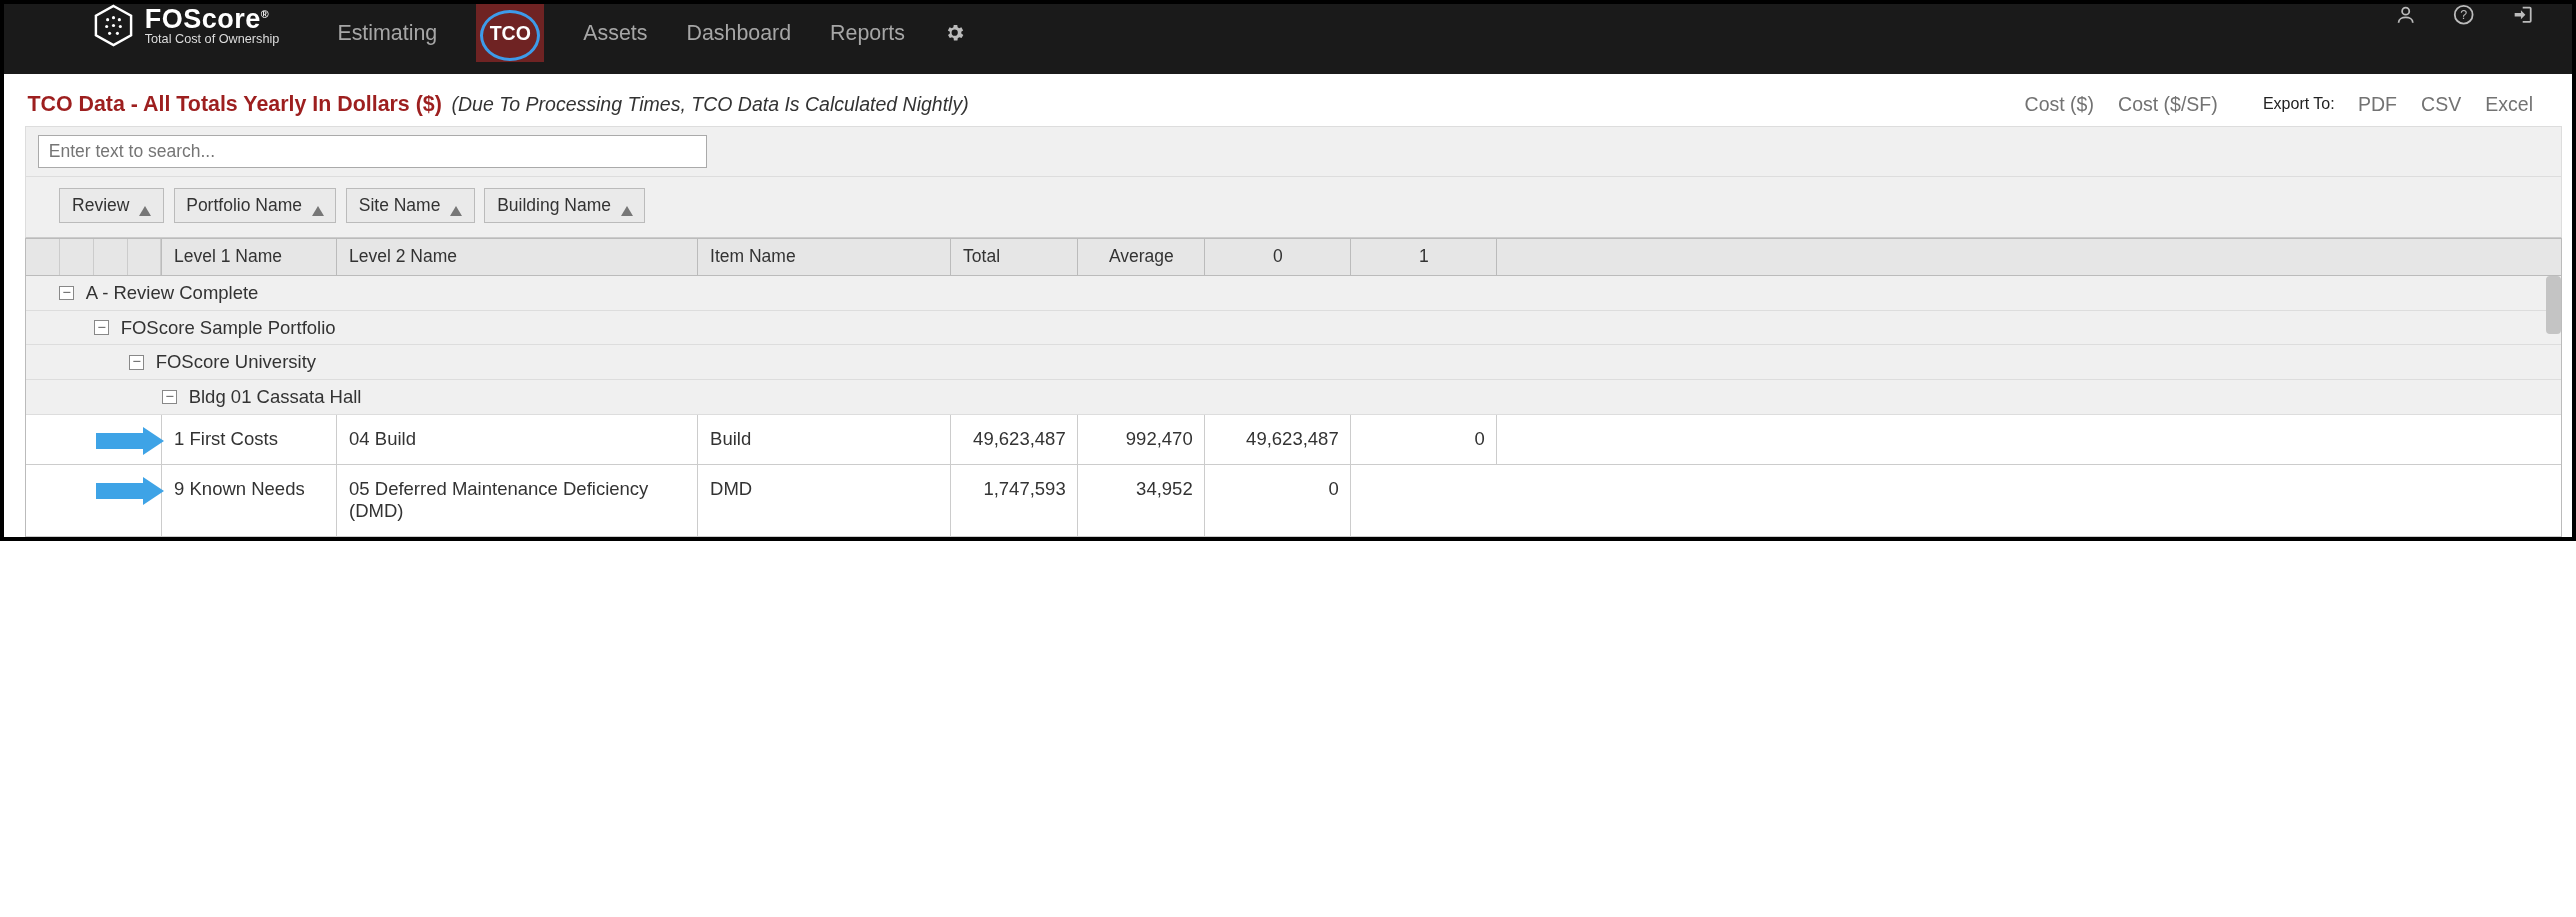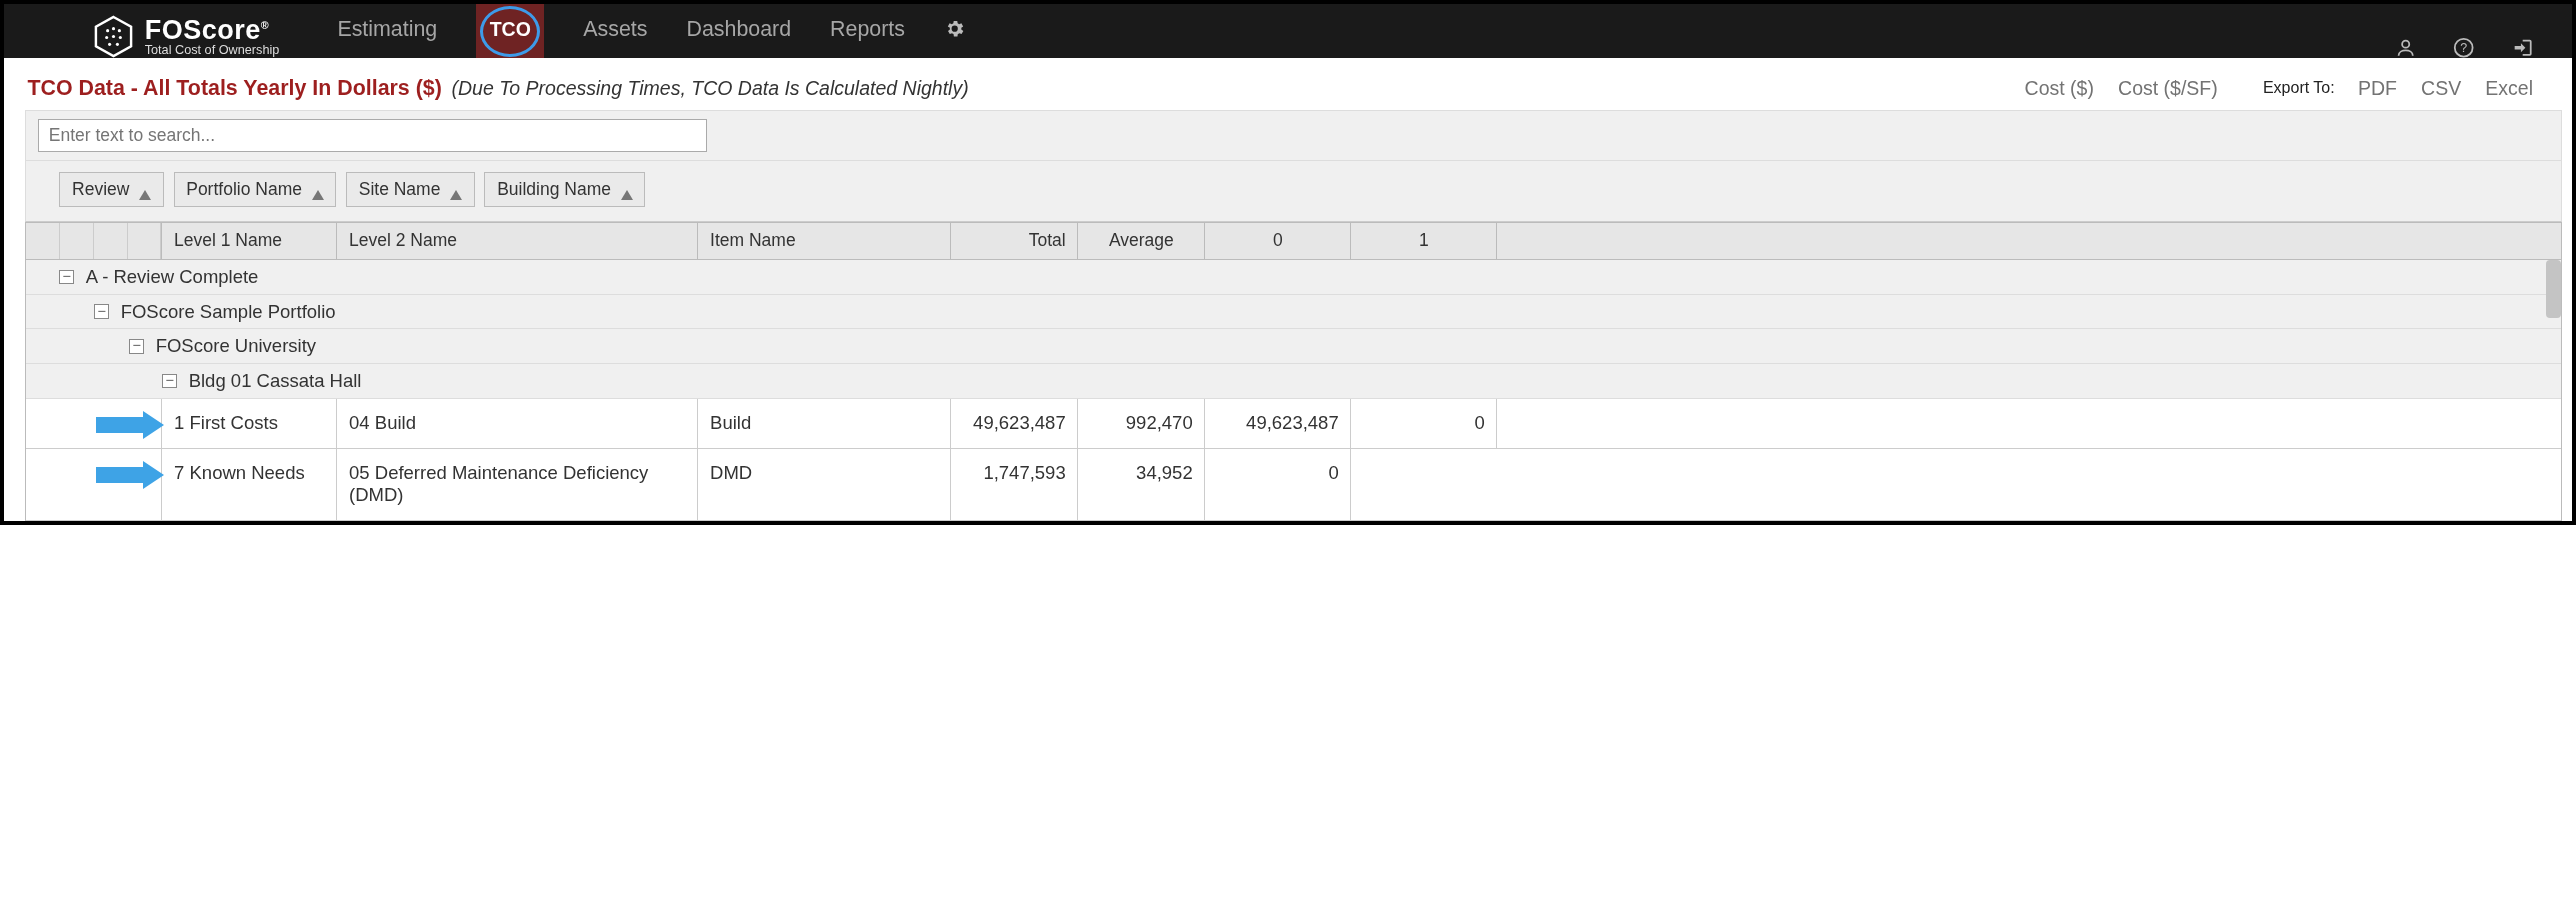--- a/index.html
+++ b/index.html
@@ -11,23 +11,23 @@
   }
   .outer-frame {
     border: 4.9px solid #000;
     width: 100%;
     position: relative;
     overflow: hidden;
   }
   
   .topbar {
     background: #1a1a1a;
-    height: 54px;
+    height: 70px;
     display: flex;
-    align-items: flex-end;
+    align-items: flex-start;
     padding: 0 39px 0 88px;
     color: #ccc;
   }
   .logo-block {
     display: flex;
     align-items: center;
     gap: 9.7px;
     margin-right: 58px;
   }
   .logo-hex {
@@ -195,21 +195,21 @@
   .col-head-row .indent-box div{
     flex:1;border-right:1px solid #ccc;
   }
   .col-head-row .col {
     padding:7.8px 11.7px;
     border-right:1px solid #bbb;
   }
   .col-l1 { width:175px; }
   .col-l2 { width:361px; }
   .col-item { width:253px; }
-  .col-total { width:127px; text-align:right;}
+  .col-total { width:127px; text-align:left;}
   .col-avg { width:127px; text-align:center;}
   .col-0 { width:146px; text-align:center;}
   .col-1 { width:146px; text-align:center;}
   .col-scroll { width:21.4px; background:#e6e6e6;}
   
   .data-area {
     margin:0 9.7px 0 21.4px;
     border-left:1px solid #bbb;
     border-right:1px solid #bbb;
     background:#f6f6f6;
@@ -433,21 +433,21 @@
       <div class="cell cell-num2">49,623,487</div>
       <div class="cell cell-num2">0</div>
     </div>
 
     <div class="data-row">
       <div class="arrow" style="top:13.6px">
           <div class="shaft"></div>
           <div class="head"></div>
         </div>
       <div class="cell-indent"></div>
-      <div class="cell cell-l1">7 Known Needs</div>
+      <div class="cell cell-l1">9 Known Needs</div>
       <div class="cell cell-l2">05 Deferred Maintenance Deficiency (DMD)</div>
       <div class="cell cell-item">DMD</div>
       <div class="cell cell-num">1,747,593</div>
       <div class="cell cell-num">34,952</div>
       <div class="cell cell-num2">0</div>
     </div>
 
   </div>
 
 </div>

